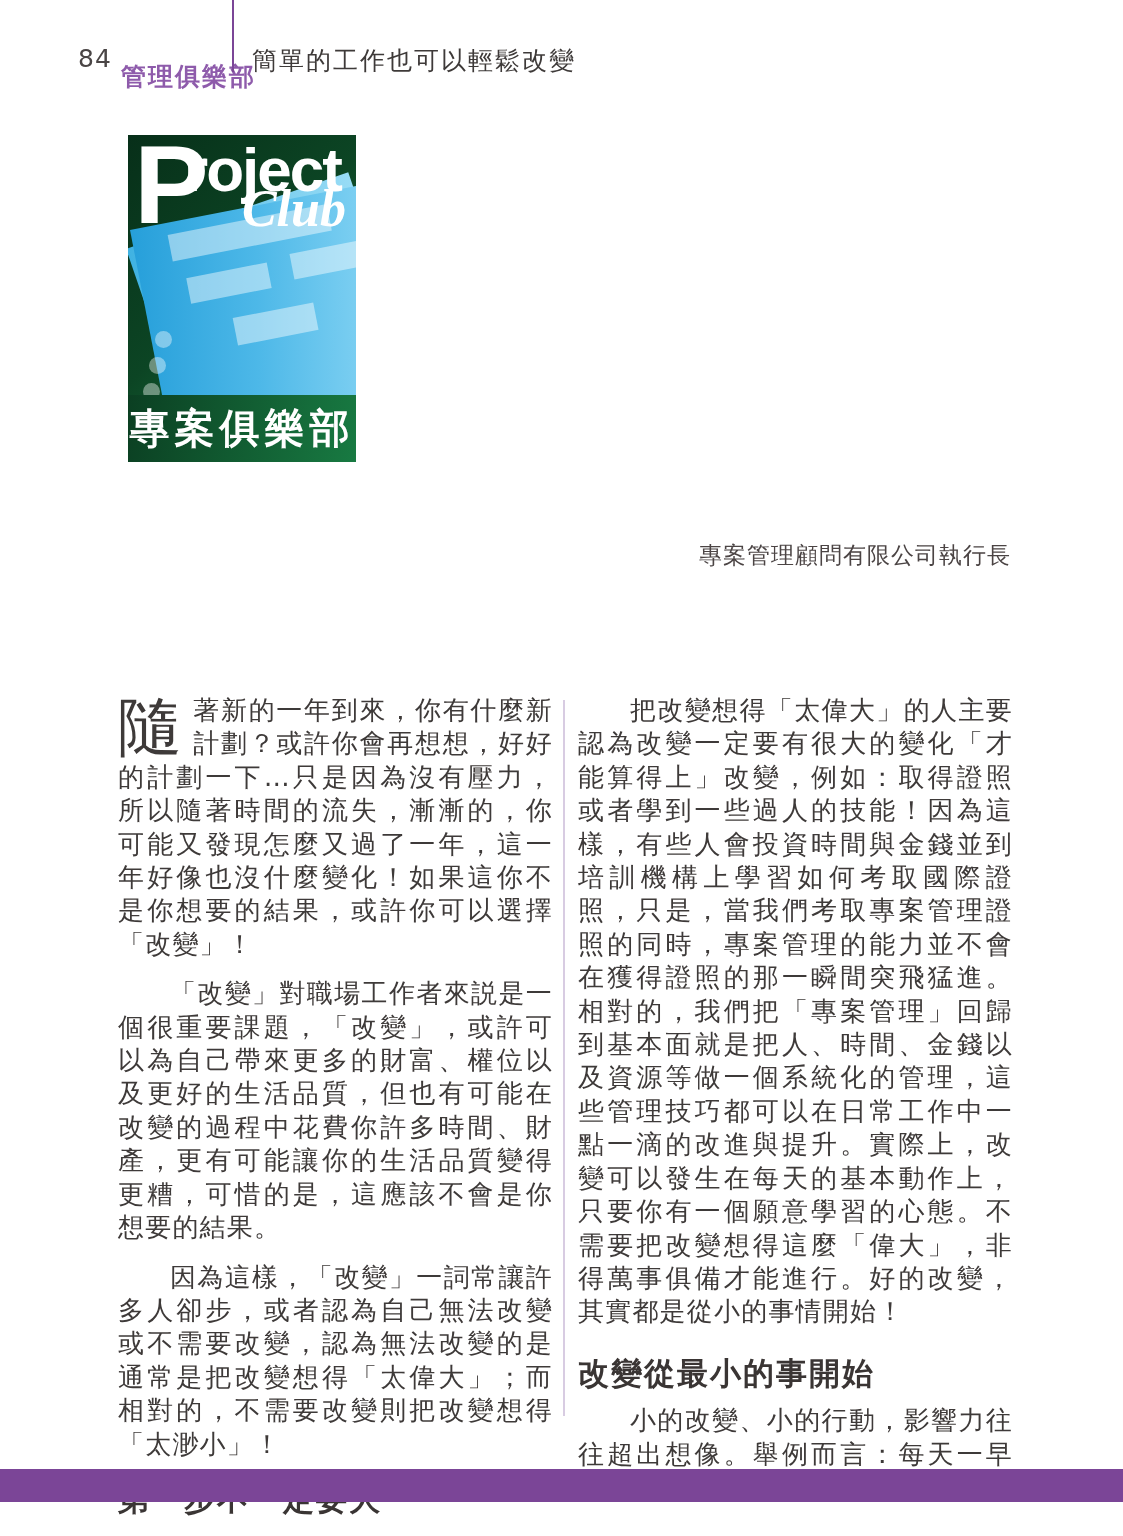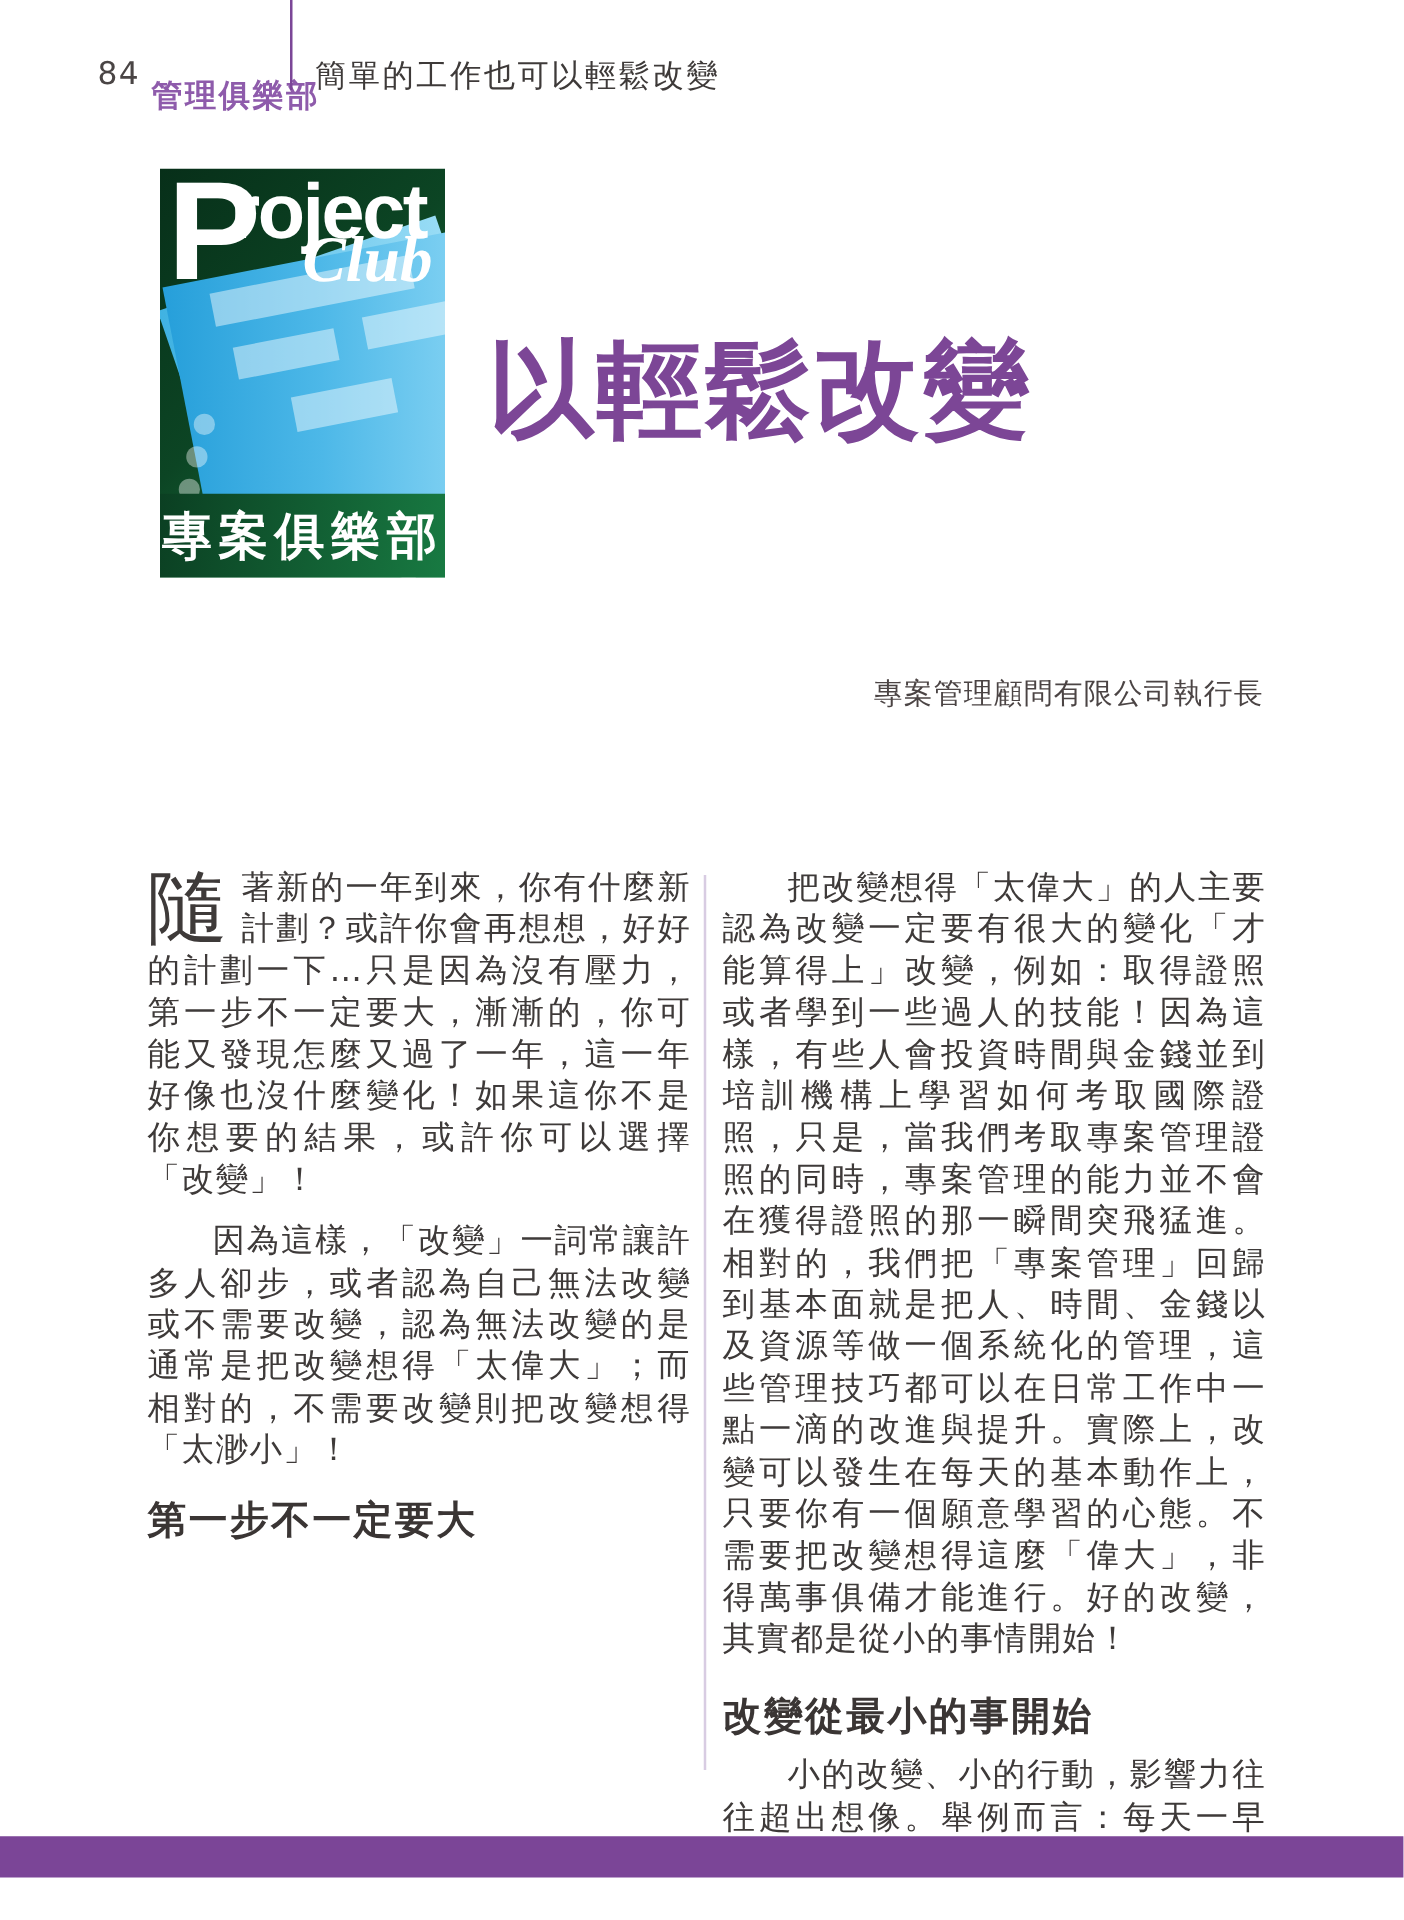--- a/index.html
+++ b/index.html
@@ -125,31 +125,31 @@
     <span class="gdot gdot1"></span>
     <span class="gdot gdot2"></span>
     <span class="gdot gdot3"></span>
     <span class="logo-p">P</span>
     <span class="logo-roject">roject</span>
     <span class="logo-club">Club</span>
     <div class="logo-caption">專案俱樂部</div>
   </div>
 
   <div class="main-title">
-    <div>以輕鬆改變</div>
   </div>
 
   <div class="byline">
     <div class="byline-affil">專案管理顧問有限公司執行長</div>
   </div>
 
   <div class="col-divider"></div>
 
   <div class="col col-left">
-    <p class="dropcap-para"><span class="dropcap">隨</span><span>著新的一年到來，你有什麼新計劃？或許你會再想想，好好的計劃一下…只是因為沒有壓力，第一步不一定要大，漸漸的，你可能又發現怎麼又過了一年，這一年好像也沒什麼變化！如果這你不是你想要的結果，或許你可以選擇「改變」！</span></p>
+    <p class="dropcap-para"><span class="dropcap">隨</span><span>著新的一年到來，你有什麼新計劃？或許你會再想想，好好的計劃一下…只是因為沒有壓力，所以隨著時間的流失，漸漸的，你可能又發現怎麼又過了一年，這一年好像也沒什麼變化！如果這你不是你想要的結果，或許你可以選擇「改變」！</span></p>
+    <p>「改變」對職場工作者來説是一個很重要課題，「改變」，或許可以為自己帶來更多的財富、權位以及更好的生活品質，但也有可能在改變的過程中花費你許多時間、財產，更有可能讓你的生活品質變得更糟，可惜的是，這應該不會是你想要的結果。</p>
     <p>因為這樣，「改變」一詞常讓許多人卻步，或者認為自己無法改變或不需要改變，認為無法改變的是通常是把改變想得「太偉大」；而相對的，不需要改變則把改變想得「太渺小」！</p>
     <h2>第一步不一定要大</h2>
   </div>
 
   <div class="col col-right">
     <p>把改變想得「太偉大」的人主要認為改變一定要有很大的變化「才能算得上」改變，例如：取得證照或者學到一些過人的技能！因為這樣，有些人會投資時間與金錢並到培訓機構上學習如何考取國際證照，只是，當我們考取專案管理證照的同時，專案管理的能力並不會在獲得證照的那一瞬間突飛猛進。相對的，我們把「專案管理」回歸到基本面就是把人、時間、金錢以及資源等做一個系統化的管理，這些管理技巧都可以在日常工作中一點一滴的改進與提升。實際上，改變可以發生在每天的基本動作上，只要你有一個願意學習的心態。不需要把改變想得這麼「偉大」，非得萬事俱備才能進行。好的改變，其實都是從小的事情開始！</p>
     <h2>改變從最小的事開始</h2>
     <p>小的改變、小的行動，影響力往往超出想像。舉例而言：每天一早你到公</p>
   </div>
 

